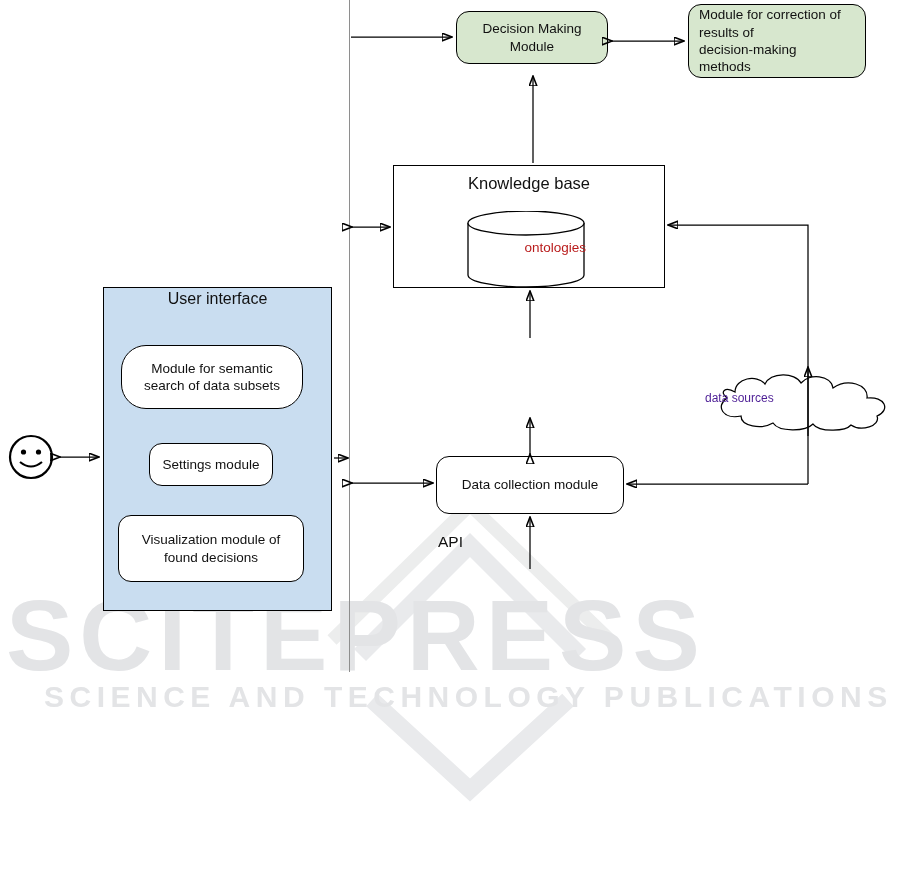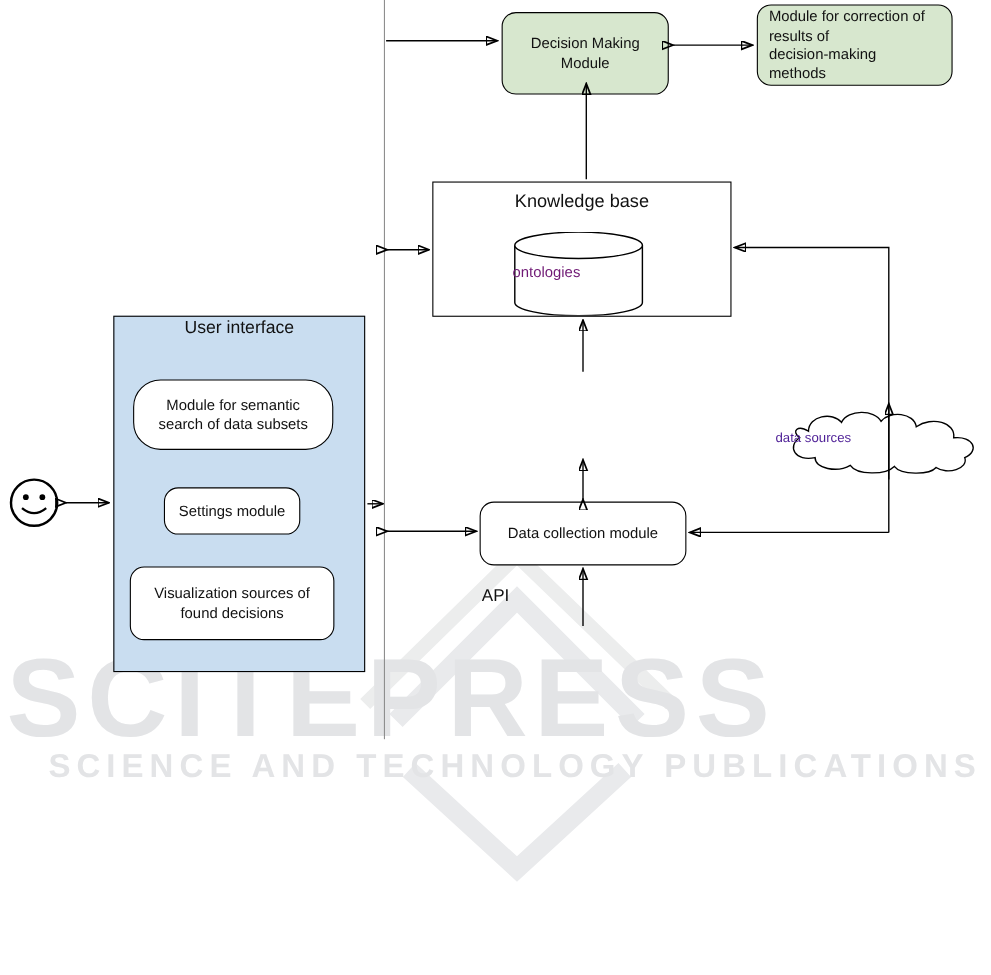--- a/index.html
+++ b/index.html
@@ -39,22 +39,22 @@
   
   #smiley{position:absolute;left:8px;top:434px;width:46px;height:46px;z-index:4;}
 
   
   #cloud{position:absolute;left:705px;top:370px;width:190px;height:62px;z-index:3;}
   #cloud-label{position:absolute;left:705px;top:391px;width:190px;text-align:left;
                font-size:12px;color:#4c1d95;z-index:4;}
 
   
   #cyl{position:absolute;left:466px;top:211px;width:120px;height:76px;z-index:4;}
-  #cyl-label{position:absolute;left:466px;top:240px;width:120px;text-align:left;
-             font-size:13.5px;color:#701a75;z-index:5;}
+  #cyl-label{position:absolute;left:466px;top:240px;width:120px;text-align:right;
+             font-size:13.5px;color:#b91c1c;z-index:5;}
 
   #kb-title{position:absolute;left:393px;top:174px;width:272px;text-align:center;
             font-size:16.5px;color:#111;z-index:4;}
 
   #api-label{position:absolute;left:438px;top:533px;font-size:15.5px;color:#111;z-index:4;}
 </style>
 </head>
 <body>
 
 <div id="stage">
@@ -79,28 +79,28 @@
   <div class="node rounded" style="left:121px;top:345px;width:182px;height:64px;border-radius:25px;">
     <span class="lbl">Module for semantic
 search of data subsets</span>
   </div>
 
   <div class="node rounded" style="left:149px;top:443px;width:124px;height:43px;">
     <span class="lbl">Settings module</span>
   </div>
 
   <div class="node rounded" style="left:118px;top:515px;width:186px;height:67px;">
-    <span class="lbl">Visualization sources of
+    <span class="lbl">Visualization module of
 found decisions</span>
   </div>
 
   <div id="api-line"></div>
   <div id="api-label">API</div>
 
-  <div class="node rounded green" style="left:456px;top:11px;width:152px;height:75px;">
+  <div class="node rounded green" style="left:456px;top:11px;width:152px;height:53px;">
     <span class="lbl">Decision Making
 Module</span>
   </div>
 
   <div class="node rounded green left-al" style="left:688px;top:4px;width:178px;height:74px;">
     <span class="lbl">Module for correction of
 results of
 decision-making
 methods</span>
   </div>

